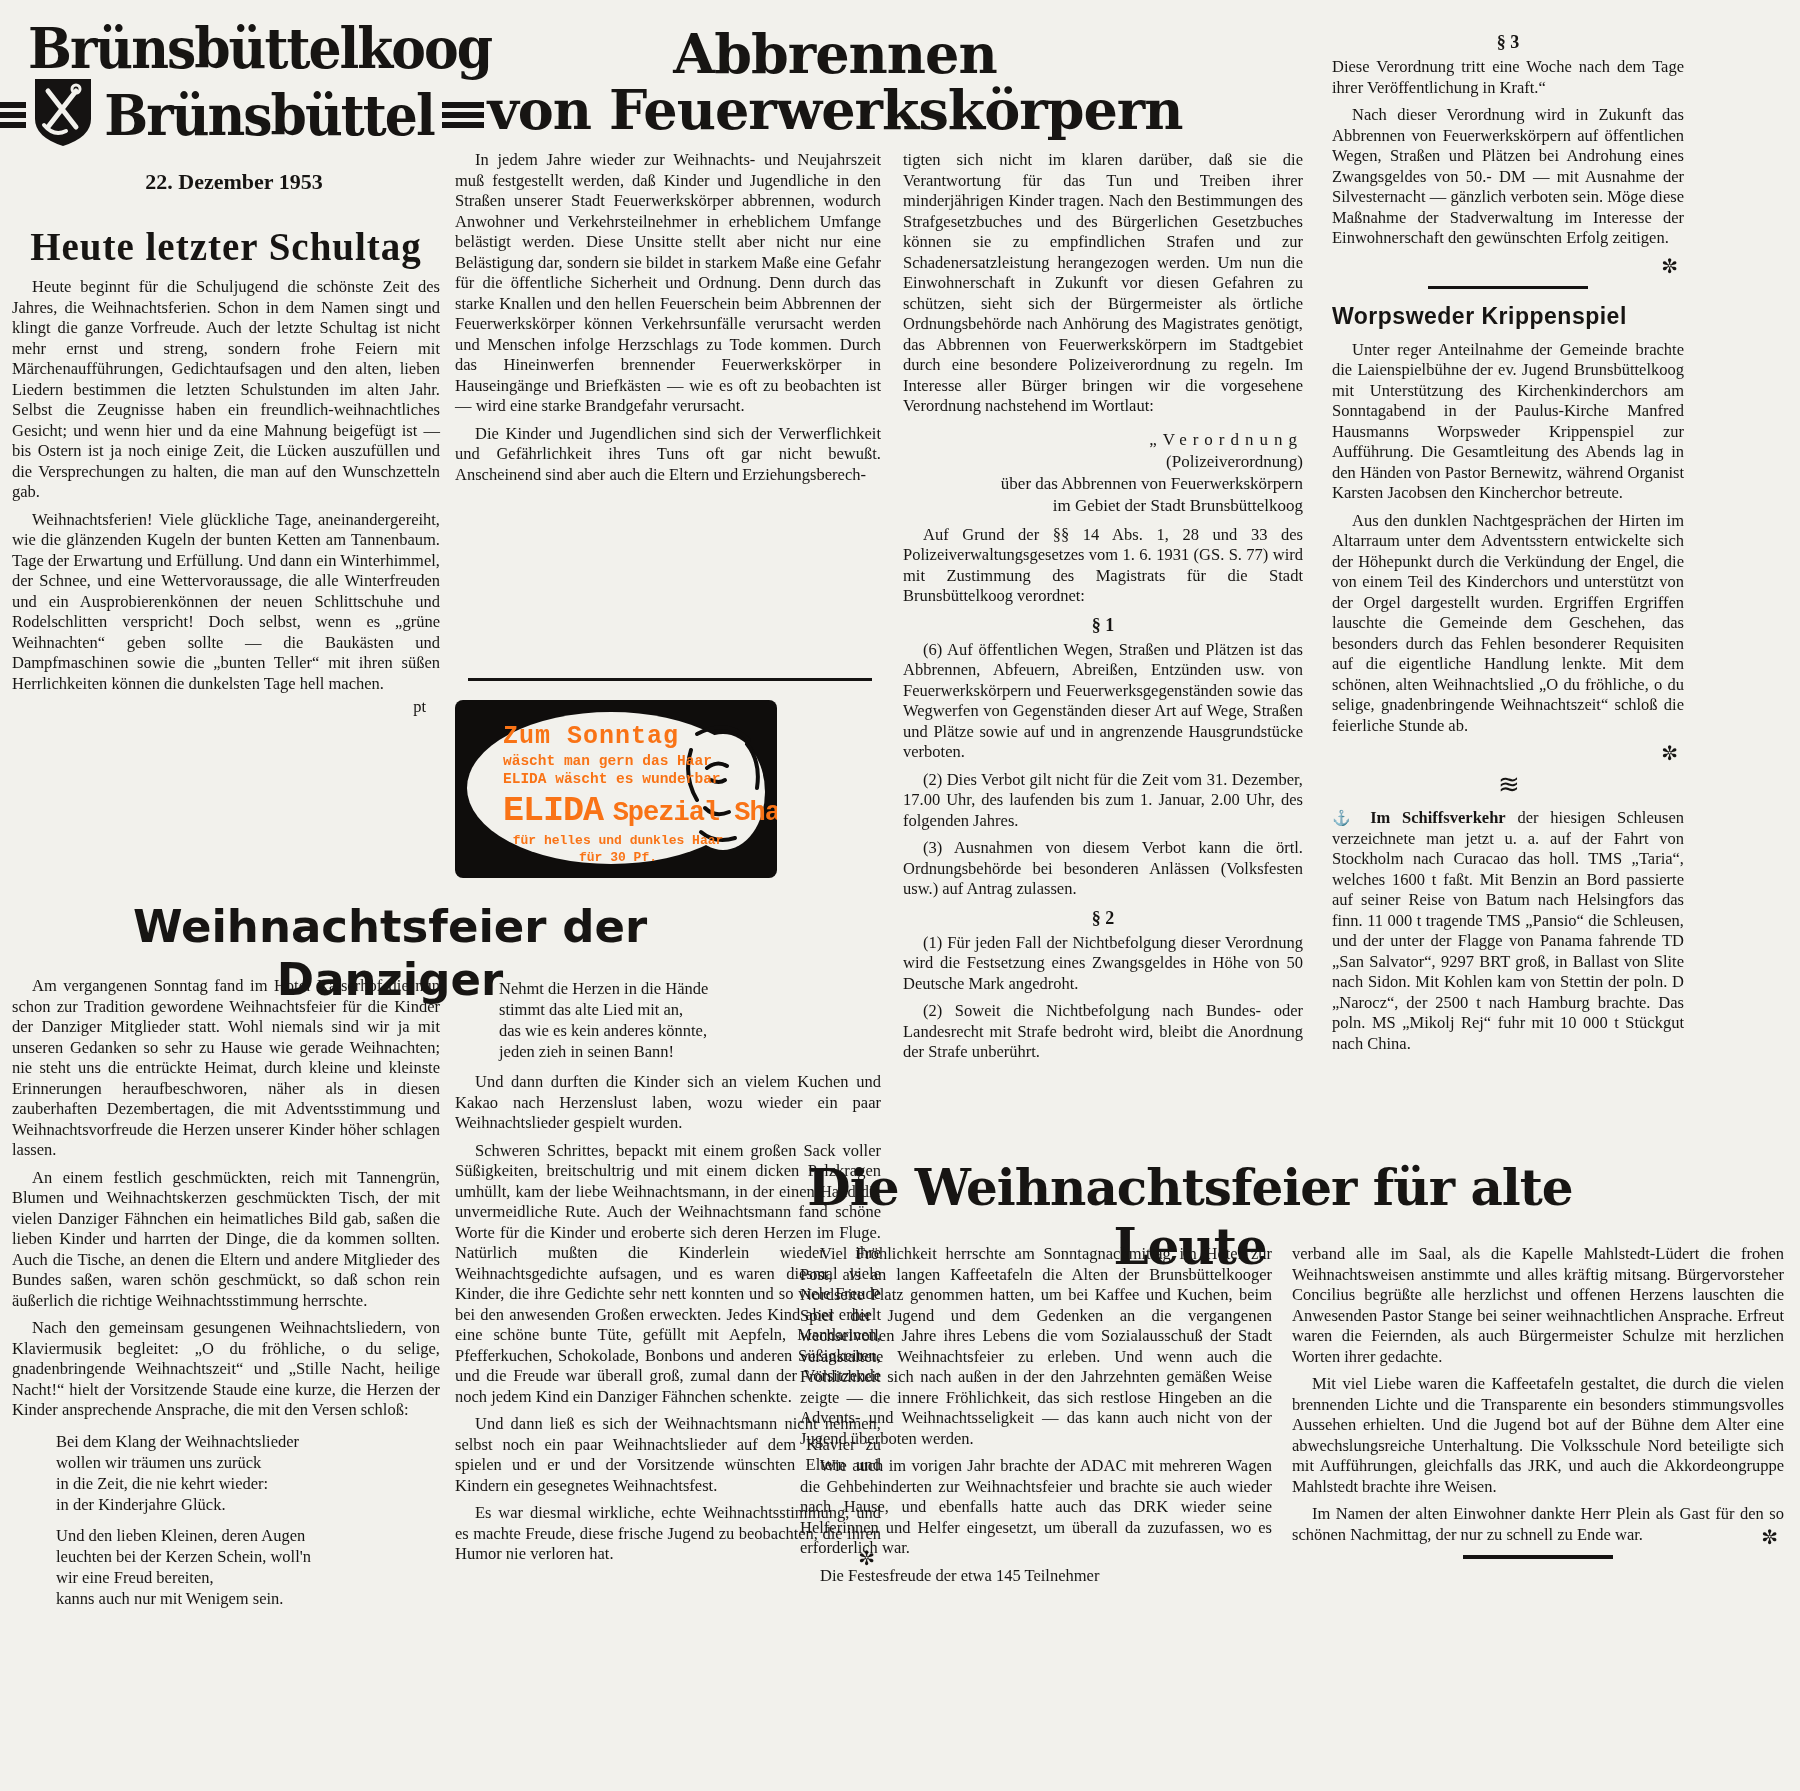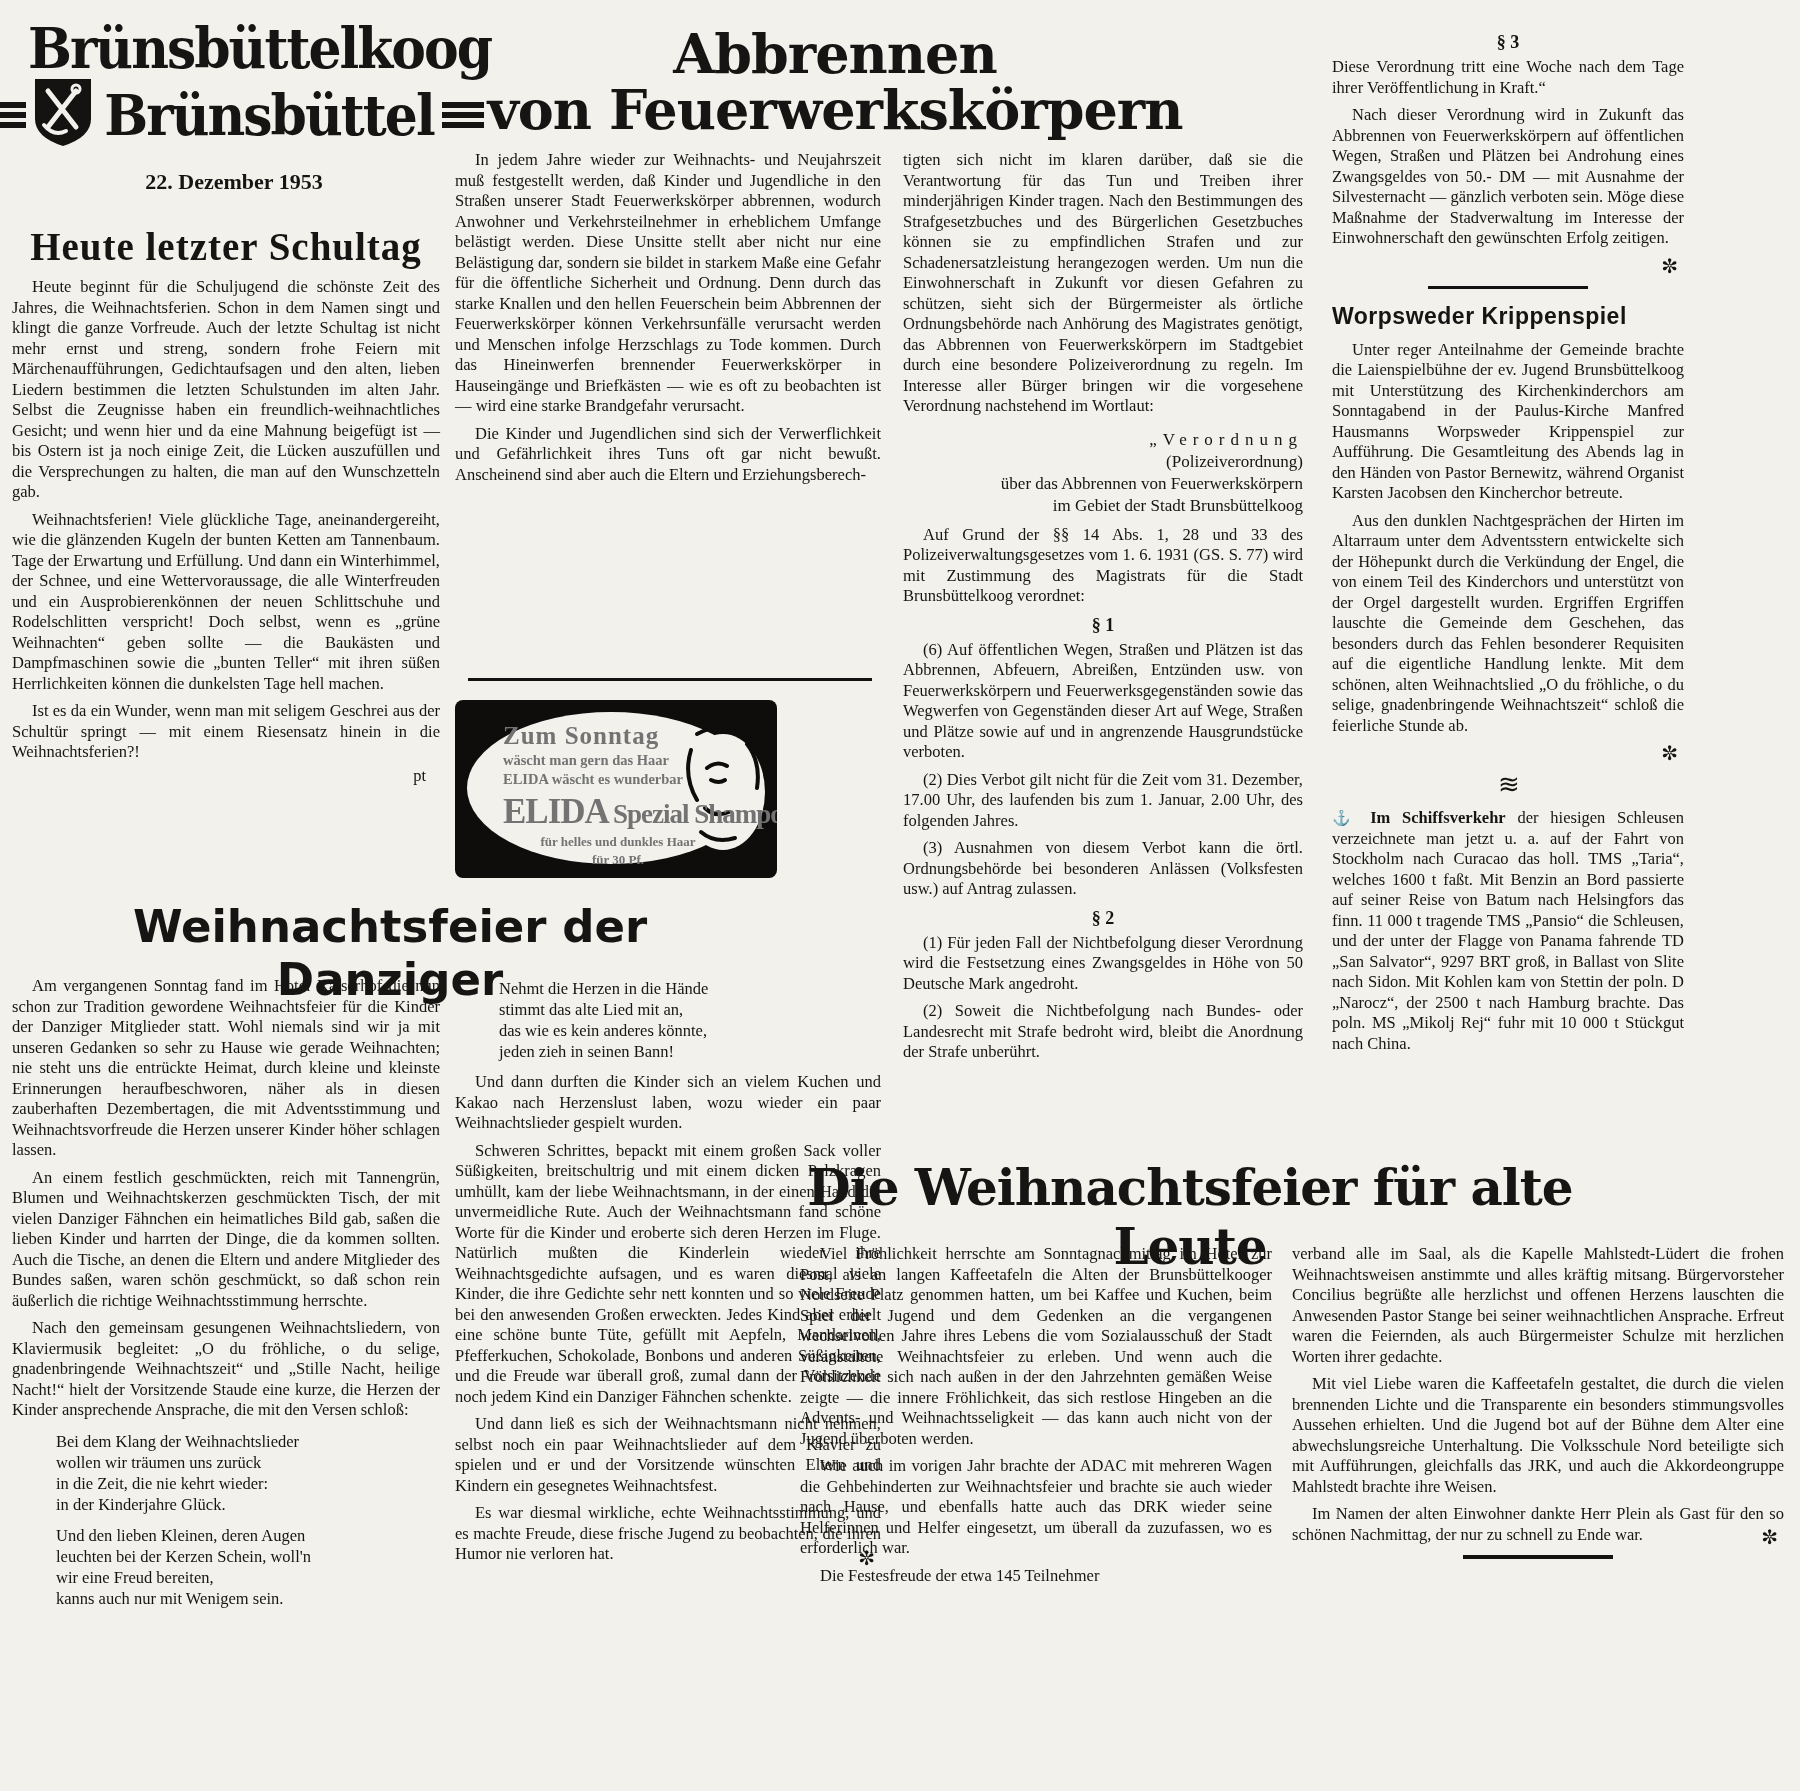--- a/index.html
+++ b/index.html
@@ -36,21 +36,21 @@
           text-align:center;letter-spacing:-1px;}
   .h-worps{font-family:"Liberation Sans",sans-serif;font-weight:bold;font-size:23px;
            margin:14px 0 10px 0;letter-spacing:0.5px;}
   .vtitle{ text-align:right;font-size:17px;line-height:22px;margin:12px 0 8px 0;}
   .vtitle .sp{letter-spacing:6px;}
   
   .ad{position:absolute;background:#0f0d0c;border-radius:8px;overflow:hidden;}
   .ad-oval{position:absolute;left:12px;top:12px;width:288px;height:152px;
            background:#f2f1ec;border-radius:50%;}
   .ad-text{position:absolute;left:48px;top:22px;width:230px;
-           font-family:Liberation Serif, serif;color:#737373;}
+           font-family:Liberation Mono, monospace;color:#f97316;}
   .ad-l1{font-weight:bold;font-size:25px;letter-spacing:1px;}
   .ad-l2{font-weight:bold;font-size:14.5px;margin-top:2px;}
   .ad-brandrow{margin-top:4px;white-space:nowrap;}
   .ad-brand{font-weight:bold;font-size:35px;letter-spacing:-1px;}
   .ad-prod{font-weight:bold;font-size:27px;letter-spacing:-1px;}
   .ad-small{font-weight:bold;font-size:13px;text-align:center;margin-top:2px;}
   .facewrap{position:absolute;right:-4px;top:4px;}
 </style>
 </head>
 <body>
@@ -83,21 +83,20 @@
           <div></div>
         </div>
     </div>
     <div class="mast-date">22. Dezember 1953</div>
   </div>
 
   <div class="col body" style="left:12px;top:218px;width:428px;">
     <div class="h-sans h-schultag">Heute letzter Schultag</div>
     <p>Heute beginnt für die Schuljugend die schönste Zeit des Jahres, die Weihnachtsferien. Schon in dem Namen singt und klingt die ganze Vorfreude. Auch der letzte Schultag ist nicht mehr ernst und streng, sondern frohe Feiern mit Märchenaufführungen, Gedichtaufsagen und den alten, lieben Liedern bestimmen die letzten Schulstunden im alten Jahr. Selbst die Zeugnisse haben ein freundlich-weihnachtliches Gesicht; und wenn hier und da eine Mahnung beigefügt ist — bis Ostern ist ja noch einige Zeit, die Lücken auszufüllen und die Versprechungen zu halten, die man auf den Wunschzetteln gab.</p>
     <p>Weihnachtsferien! Viele glückliche Tage, aneinandergereiht, wie die glänzenden Kugeln der bunten Ketten am Tannenbaum. Tage der Erwartung und Erfüllung. Und dann ein Winterhimmel, der Schnee, und eine Wettervoraussage, die alle Winterfreuden und ein Ausprobierenkönnen der neuen Schlittschuhe und Rodelschlitten verspricht! Doch selbst, wenn es „grüne Weihnachten“ geben sollte — die Baukästen und Dampfmaschinen sowie die „bunten Teller“ mit ihren süßen Herrlichkeiten können die dunkelsten Tage hell machen.</p>
-    <p>Ist es da ein Wunder, wenn man mit seligem Geschrei aus der Schultür springt — mit einem Riesensatz hinein in die Weihnachtsferien?!</p>
     <div class="sig">pt</div>
   </div>
 
   <div class="col h-fw" style="left:440px;top:26px;width:790px;">
     <div>Abbrennen</div>
     <div>von Feuerwerkskörpern</div>
   </div>
 
   <div class="col body" style="left:455px;top:150px;width:426px;">
     <p>In jedem Jahre wieder zur Weihnachts- und Neujahrszeit muß festgestellt werden, daß Kinder und Jugendliche in den Straßen unserer Stadt Feuerwerkskörper abbrennen, wodurch Anwohner und Verkehrsteilnehmer in erheblichem Umfange belästigt werden. Diese Unsitte stellt aber nicht nur eine Belästigung dar, sondern sie bildet in starkem Maße eine Gefahr für die öffentliche Sicherheit und Ordnung. Denn durch das starke Knallen und den hellen Feuerschein beim Abbrennen der Feuerwerkskörper können Verkehrsunfälle verursacht werden und Menschen infolge Herzschlags zu Tode kommen. Durch das Hineinwerfen brennender Feuerwerkskörper in Hauseingänge und Briefkästen — wie es oft zu beobachten ist — wird eine starke Brandgefahr verursacht.</p>

